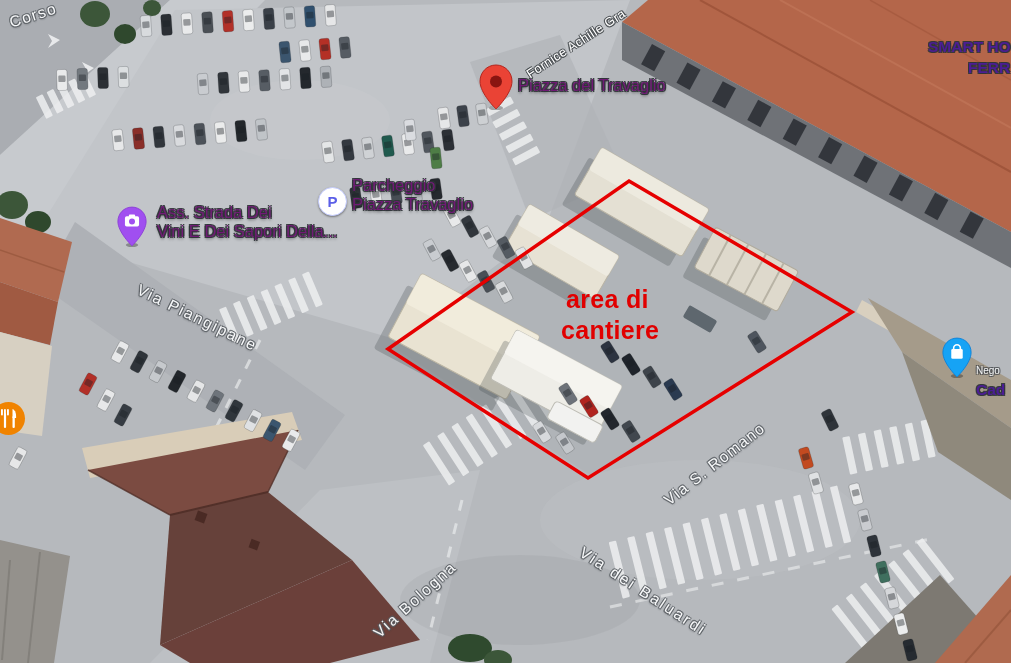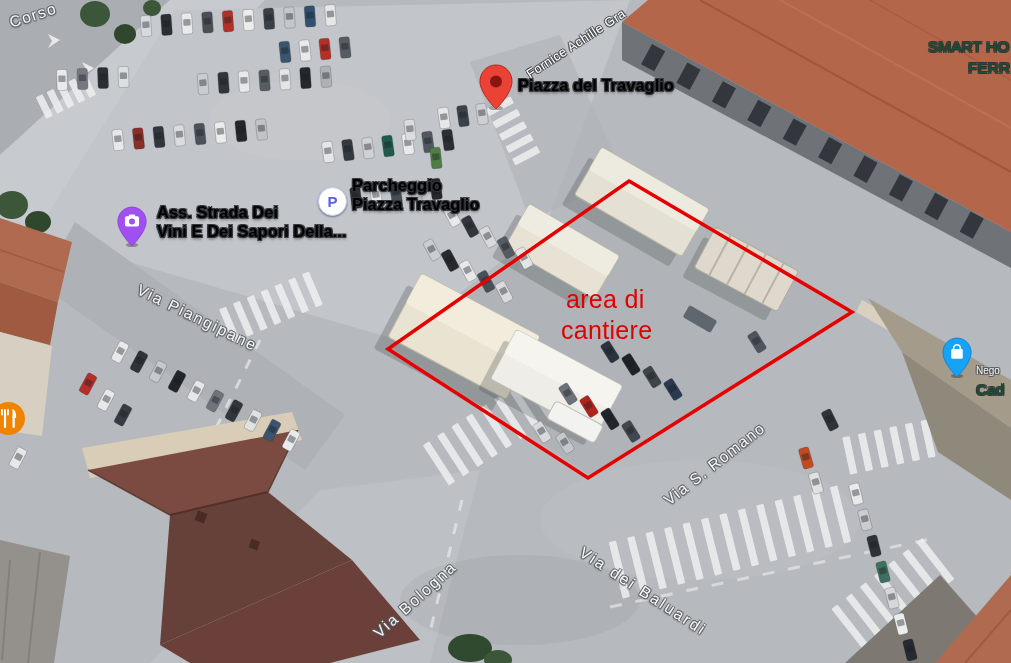--- a/index.html
+++ b/index.html
@@ -1,30 +1,30 @@
 <!DOCTYPE html>
 <html><head>
 <meta charset="utf-8">
 <style>
   html,body{margin:0;padding:0;background:#222;}
   .stage{position:relative;width:1011px;height:663px;overflow:hidden;background:#b8bbbf;
          font-family:"Liberation Sans",sans-serif;}
   .stage svg.scene{position:absolute;left:0;top:0;}
   .ov{position:absolute;white-space:nowrap;line-height:1.15;}
-  .poi{font-size:16.5px;font-weight:700;color:#000000;
+  .poi{font-size:16.5px;font-weight:400;color:#701a75;
        text-shadow:-1.2px -1.2px 0 rgba(48,52,56,.92),1.2px -1.2px 0 rgba(48,52,56,.92),
                    -1.2px 1.2px 0 rgba(48,52,56,.92),1.2px 1.2px 0 rgba(48,52,56,.92),
                    0 2px 3px rgba(0,0,0,.55);}
   .poi .l2{display:block;}
   .street{font-size:15.5px;font-weight:400;color:#fbfcfd;opacity:.96;
        text-shadow:-1px -1px 0 rgba(90,95,100,.85),1px -1px 0 rgba(90,95,100,.85),
                    -1px 1px 0 rgba(90,95,100,.85),1px 1px 0 rgba(90,95,100,.85),
                    0 1.5px 2px rgba(60,64,68,.6);}
-  .annot{font-size:25px;font-weight:400;color:#e10000;line-height:31px;letter-spacing:.3px;}
-  .smart{font-size:15.5px;font-weight:400;color:#14532d;
+  .annot{font-size:25px;font-weight:700;color:#e10000;line-height:31px;letter-spacing:.3px;}
+  .smart{font-size:15.5px;font-weight:700;color:#4c1d95;
        text-shadow:-1px -1px 0 rgba(48,52,56,.9),1px -1px 0 rgba(48,52,56,.9),
                    -1px 1px 0 rgba(48,52,56,.9),1px 1px 0 rgba(48,52,56,.9);}
   .sign{font-size:12.5px;font-weight:500;color:#fff;letter-spacing:.5px;
        text-shadow:-1px -1px 0 rgba(70,74,78,.9),1px -1px 0 rgba(70,74,78,.9),
                    -1px 1px 0 rgba(70,74,78,.9),1px 1px 0 rgba(70,74,78,.9);}
   .shop2{font-size:10px;font-weight:400;color:#f1f3f4;
        text-shadow:-1px -1px 0 rgba(70,74,78,.85),1px -1px 0 rgba(70,74,78,.85),
                    -1px 1px 0 rgba(70,74,78,.85),1px 1px 0 rgba(70,74,78,.85);}
   .pin{position:absolute;}
   .pcircle{position:absolute;width:27px;height:27px;border-radius:50%;background:#fff;

